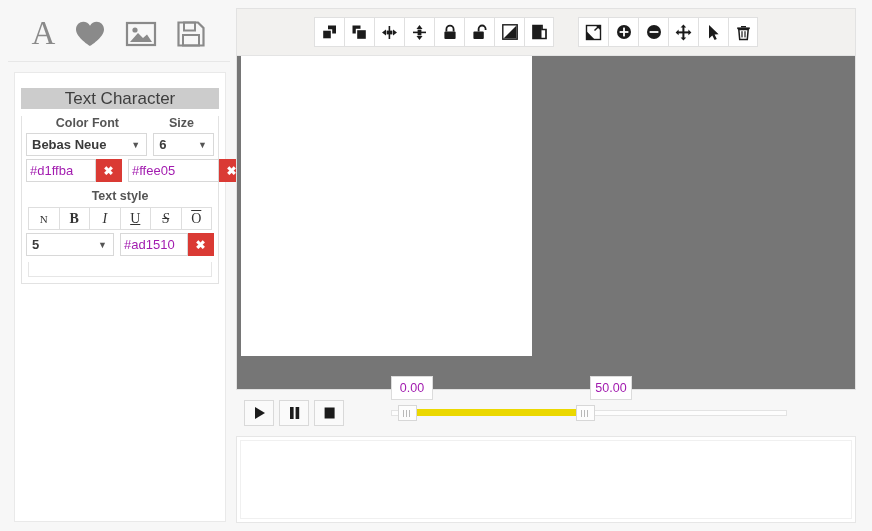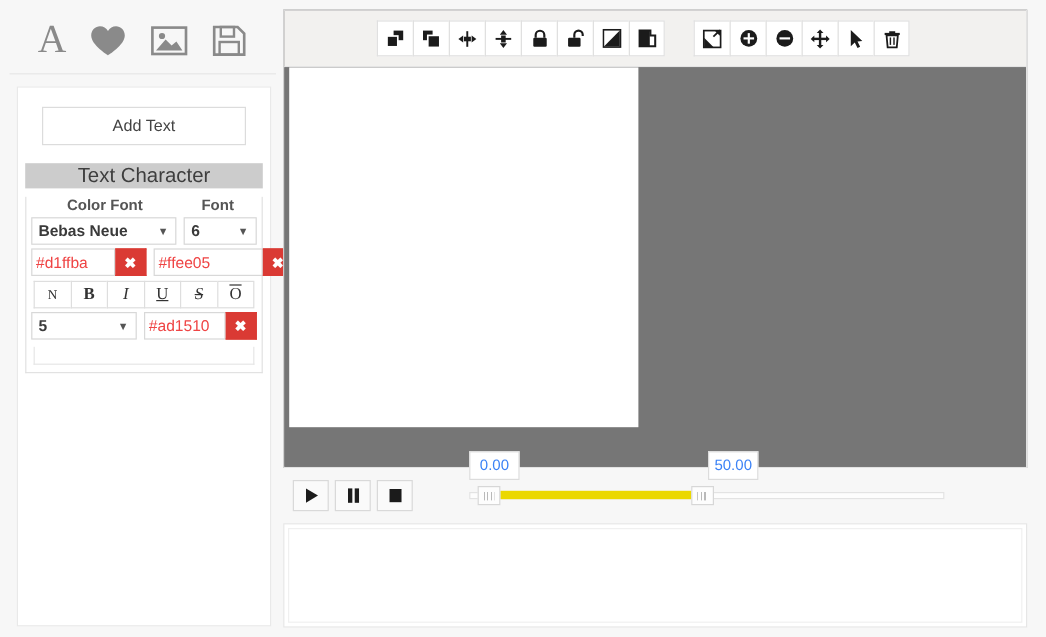--- a/index.html
+++ b/index.html
@@ -136,21 +136,21 @@
     transform: translateY(-50%);
     font-size: 9px;
     color: #555;
   }
   .txt-in {
     height: 23px;
     border: 1px solid #d8d8d8;
     background: #fff;
     box-sizing: border-box;
     font-size: 13px;
-    color: #ef4444;
+    color: #a21caf;
     padding: 0 3px;
     font-family: "Liberation Sans", sans-serif;
     border-radius: 0;
     outline: none;
   }
   .x-btn {
     width: 26px;
     height: 23px;
     background: #da3a34;
     color: #fff;
@@ -329,21 +329,21 @@
   .slider-tip {
     position: absolute;
     top: 0;
     min-width: 42px;
     height: 24px;
     line-height: 23px;
     background: #fff;
     border: 1px solid #dcdcdc;
     text-align: center;
     font-size: 12.5px;
-    color: #3b82f6;
+    color: #a21caf;
     box-sizing: border-box;
     padding: 0 4px;
   }
 
   .bottom-panel {
     position: absolute;
     left: 0;
     top: 428px;
     width: 620px;
     height: 87px;
@@ -386,29 +386,28 @@
         <svg width="30" height="28" viewBox="0 0 30 28">
           <path d="M2.5 2.5 H22 L27.5 8 V25.5 H2.5 Z" fill="none" stroke="#8a8a8a" stroke-width="2.2"></path>
           <rect x="8" y="2.5" width="11" height="8" fill="none" stroke="#8a8a8a" stroke-width="2"></rect>
           <rect x="7" y="15" width="16" height="10.5" fill="none" stroke="#8a8a8a" stroke-width="2"></rect>
         </svg>
       </span>
     </div>
 
     <div class="left-panel">
 
-      <div class="add-text-btn">Add Text</div>
 
       <div class="section-head">Text Character</div>
 
       <div class="section-body">
 
         <div class="row labels">
           <div class="lbl" style="width:128px">Color Font</div>
-          <div class="lbl" style="width:68px">Font</div>
+          <div class="lbl" style="width:68px">Size</div>
         </div>
 
         <div class="row" style="margin-top:3px">
           <div class="sel-box" style="width:124px;margin-right:6px">
             <span>Bebas Neue</span>
             <span class="caret">▼</span>
           </div>
           <div class="sel-box" style="width:62px">
             <span>6</span>
             <span class="caret">▼</span>
@@ -420,20 +419,23 @@
           <div class="fld-wrap" style="margin-right:6px">
             <input class="txt-in" style="width: 70px;" type="text" value="#d1ffba">
             <div class="x-btn">✖</div>
           </div>
           <div class="fld-wrap">
             <input class="txt-in" style="width: 91px;" type="text" value="#ffee05">
             <div class="x-btn">✖</div>
           </div>
         </div>
 
+        <div class="row labels">
+          <div class="lbl full">Text style</div>
+        </div>
 
         <div class="style-btns">
           <div class="style-btn st-N">N</div>
           <div class="style-btn st-B">B</div>
           <div class="style-btn st-I">I</div>
           <div class="style-btn st-U">U</div>
           <div class="style-btn st-S">S</div>
           <div class="style-btn st-O">O</div>
         </div>
 

